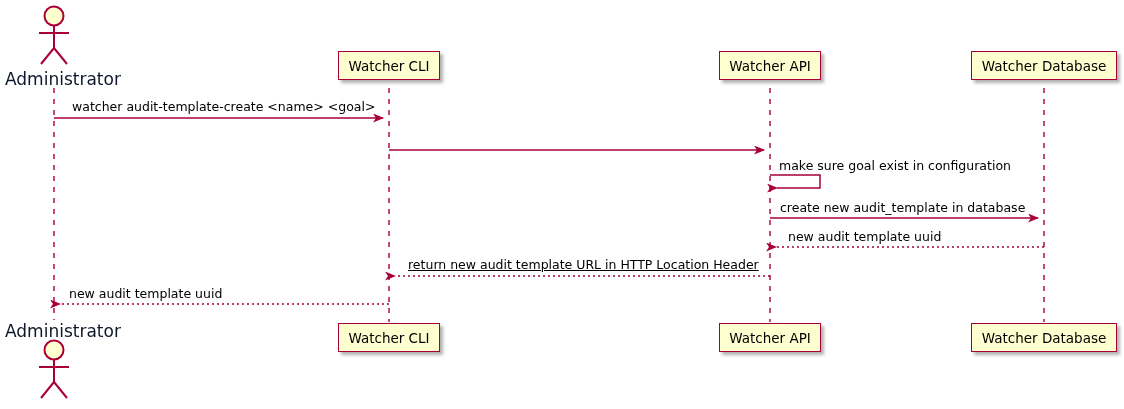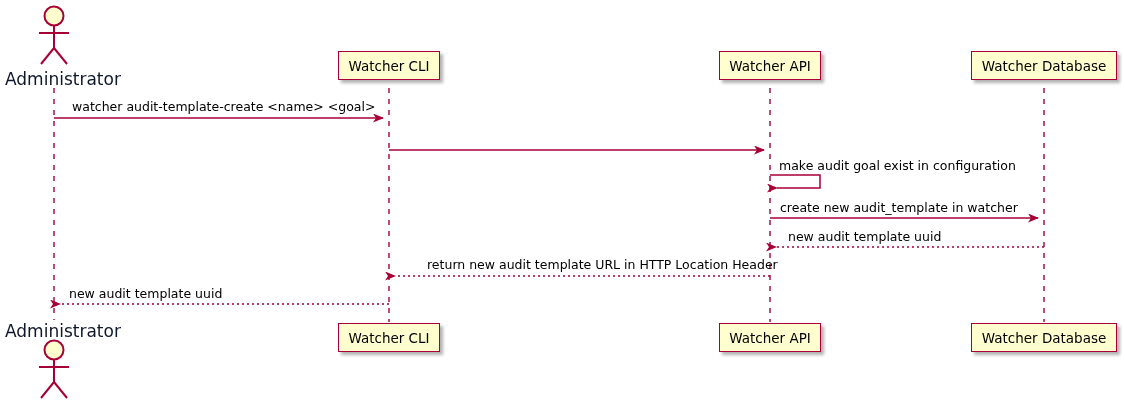--- a/index.html
+++ b/index.html
@@ -140,23 +140,23 @@
     <span class="p-label">Watcher Database</span>
   </div>
 
   <span class="actor-label" style="left:5px; top:69px;">Administrator</span>
 
   <span class="actor-label" style="left:5px; top:321px;">Administrator</span>
 
   <span class="msg-label" style="left:72px; top:101px;">watcher audit-template-create &lt;name&gt; &lt;goal&gt;</span>
 
 
-  <span class="msg-label" style="left:779px; top:160px;">make audit goal exist in configuration</span>
+  <span class="msg-label" style="left:779px; top:160px;">make sure goal exist in configuration</span>
 
-  <span class="msg-label" style="left:780px; top:202px;">create new audit_template in watcher</span>
+  <span class="msg-label" style="left:780px; top:202px;">create new audit_template in database</span>
 
   <span class="msg-label" style="left:788px; top:231px;">new audit template uuid</span>
 
-  <span class="msg-label" style="left:427px; top:259px;">return new audit template URL in HTTP Location Header</span>
+  <span class="msg-label" style="left:408px; top:259px;text-decoration:underline;">return new audit template URL in HTTP Location Header</span>
 
   <span class="msg-label" style="left:69px; top:288px;">new audit template uuid</span>
 
 </div>
 
 </body></html>

